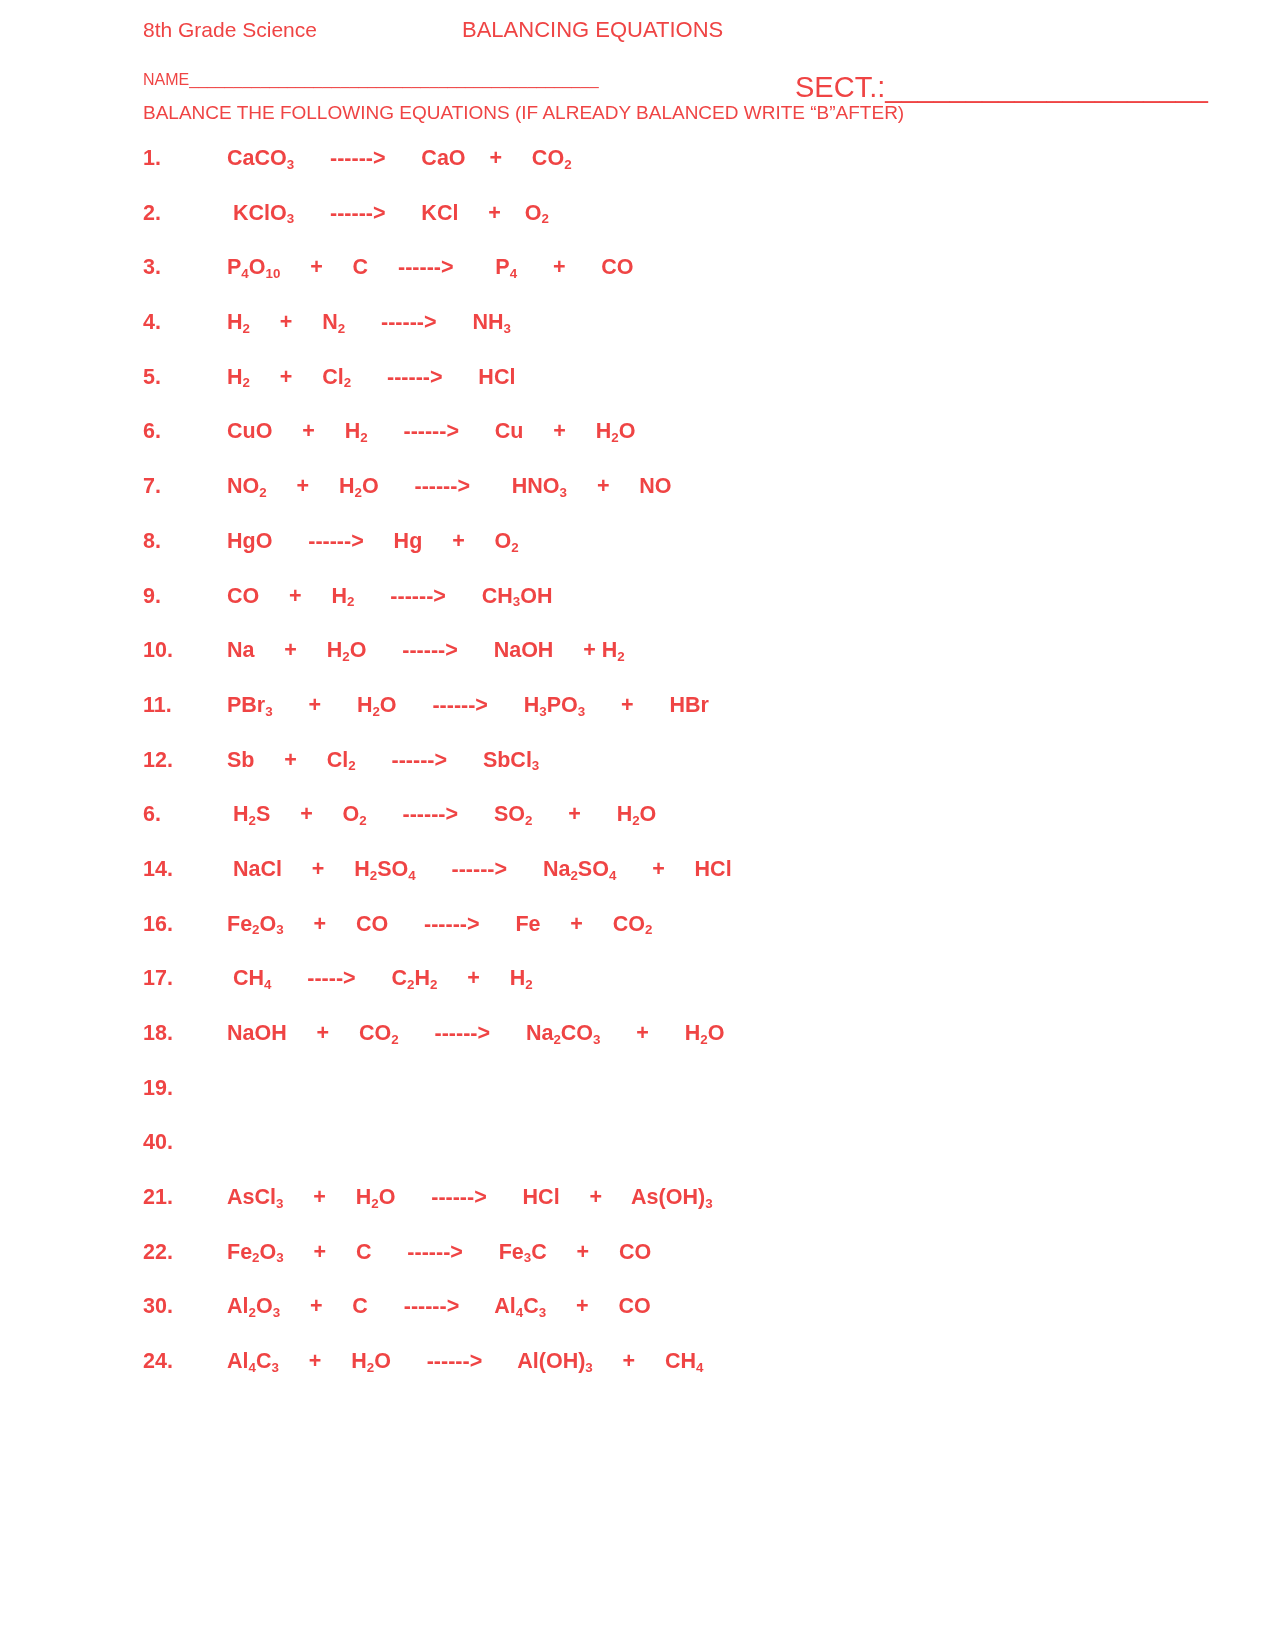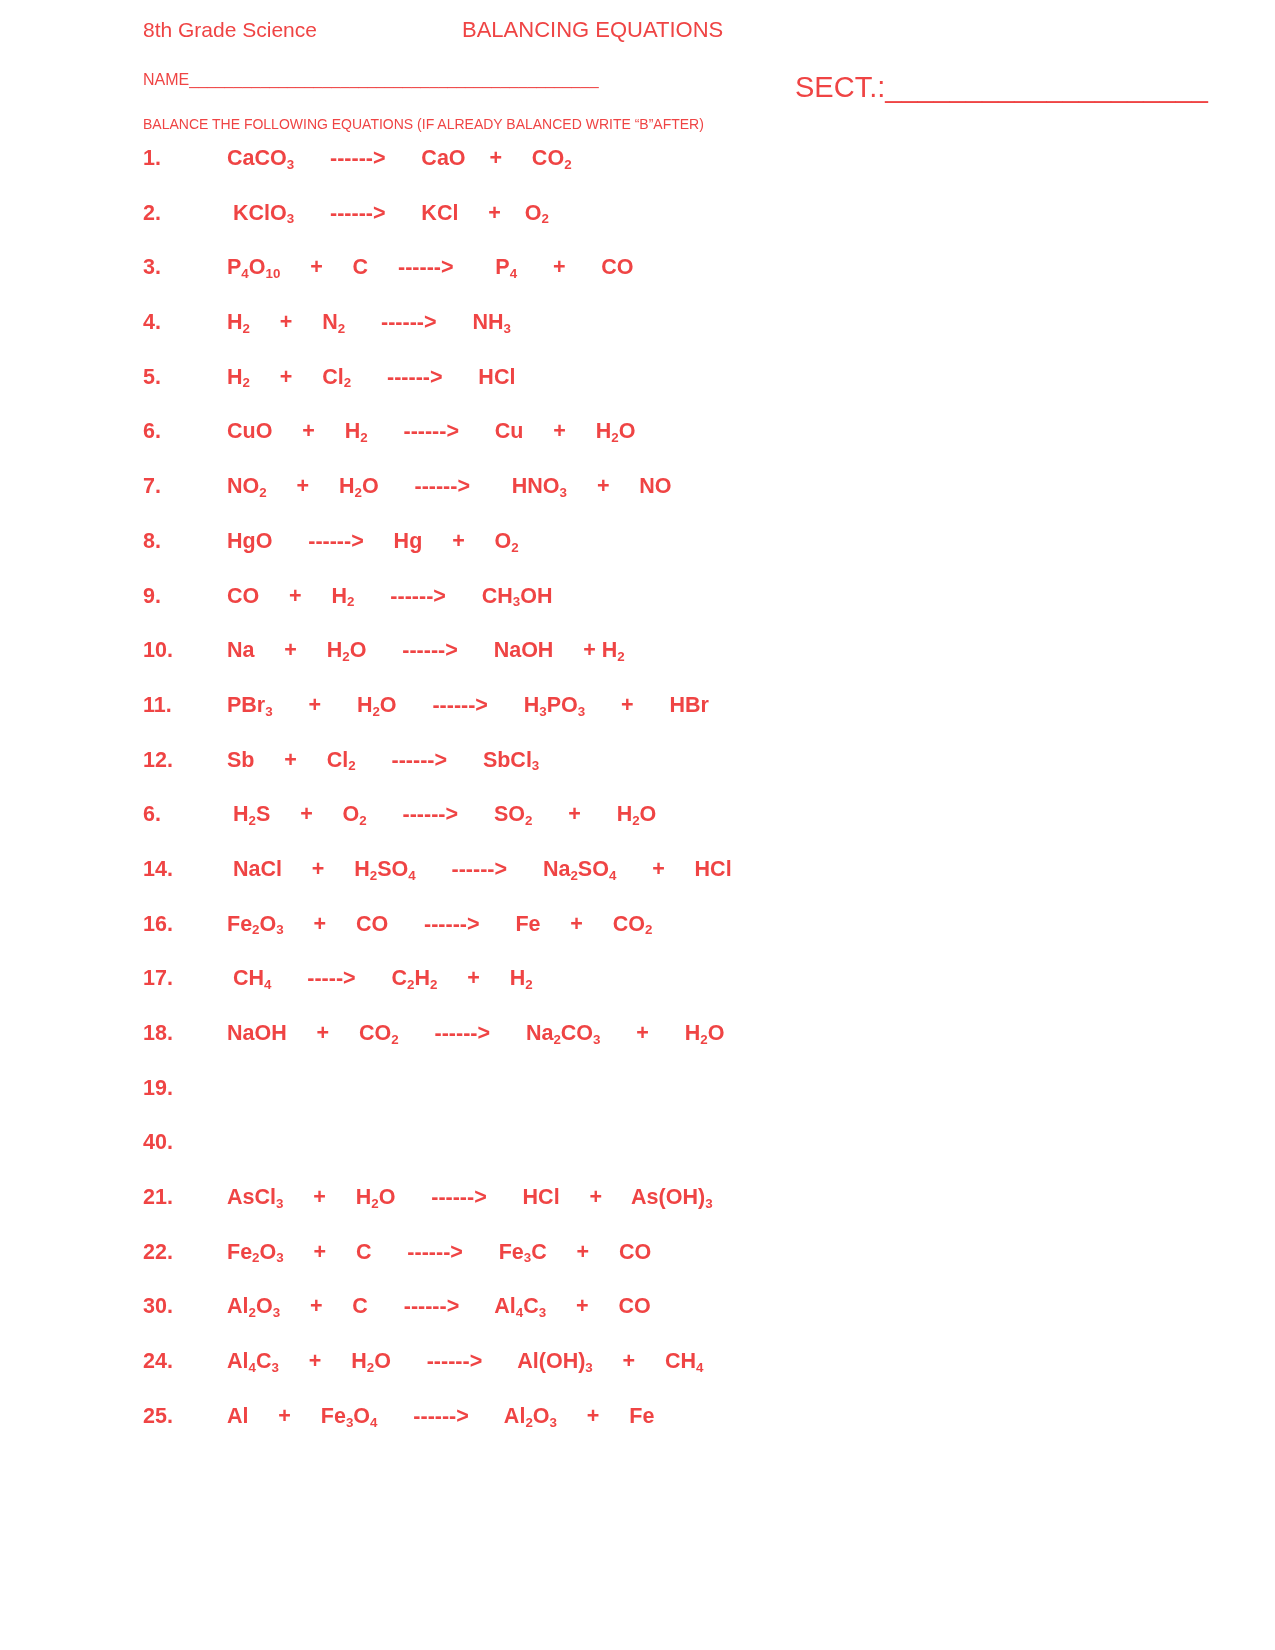--- a/index.html
+++ b/index.html
@@ -8,21 +8,21 @@
     width:1275px;height:1650px;
     background:#ffffff;color:#ef4444;
     font-family:Liberation Sans, sans-serif;
     overflow:hidden;
   }
   .abs{position:absolute;white-space:pre;}
   .course{left:143px;top:18px;font-size:21px;}
   .title{left:462px;top:17px;font-size:22px;}
   .name-row{left:143px;top:71px;font-size:16px;}
   .sect-row{left:795px;top:71px;font-size:29px;}
-  .instruction{left:143px;top:116px;font-size:14px;}
+  .instruction{left:143px;top:102px;font-size:19px;}
   .equations{position:absolute;left:143px;top:146px;}
   .eq-row{
     display:flex;align-items:flex-start;
     height:54.7px;
     font-weight:bold;font-size:21.5px;
     white-space:pre;
   }
   .eq-num{flex:none;width:84px;}
   .eq-body sub{
     font-size:0.62em;
@@ -64,16 +64,15 @@
       <div class="eq-row"><span class="eq-num">14.</span><span class="eq-body"> NaCl     +     H<sub>2</sub>SO<sub>4</sub>      ------&gt;      Na<sub>2</sub>SO<sub>4</sub>      +     HCl</span></div>
       <div class="eq-row"><span class="eq-num">16.</span><span class="eq-body">Fe<sub>2</sub>O<sub>3</sub>     +     CO      ------&gt;      Fe     +     CO<sub>2</sub></span></div>
       <div class="eq-row"><span class="eq-num">17.</span><span class="eq-body"> CH<sub>4</sub>      -----&gt;      C<sub>2</sub>H<sub>2</sub>     +     H<sub>2</sub></span></div>
       <div class="eq-row"><span class="eq-num">18.</span><span class="eq-body">NaOH     +     CO<sub>2</sub>      ------&gt;      Na<sub>2</sub>CO<sub>3</sub>      +      H<sub>2</sub>O</span></div>
       <div class="eq-row"><span class="eq-num">19.</span></div>
       <div class="eq-row"><span class="eq-num">40.</span></div>
       <div class="eq-row"><span class="eq-num">21.</span><span class="eq-body">AsCl<sub>3</sub>     +     H<sub>2</sub>O      ------&gt;      HCl     +     As(OH)<sub>3</sub></span></div>
       <div class="eq-row"><span class="eq-num">22.</span><span class="eq-body">Fe<sub>2</sub>O<sub>3</sub>     +     C      ------&gt;      Fe<sub>3</sub>C     +     CO</span></div>
       <div class="eq-row"><span class="eq-num">30.</span><span class="eq-body">Al<sub>2</sub>O<sub>3</sub>     +     C      ------&gt;      Al<sub>4</sub>C<sub>3</sub>     +     CO</span></div>
       <div class="eq-row"><span class="eq-num">24.</span><span class="eq-body">Al<sub>4</sub>C<sub>3</sub>     +     H<sub>2</sub>O      ------&gt;      Al(OH)<sub>3</sub>     +     CH<sub>4</sub></span></div>
-      <div class="eq-row"><span class="eq-num">25.</span><span class="eq-body">Al     +     Fe<sub>3</sub>O<sub>4</sub>      ------&gt;      Al<sub>2</sub>O<sub>3</sub>     +     Fe</span></div>
     </div>
 
 </div>
 
 </body></html>

